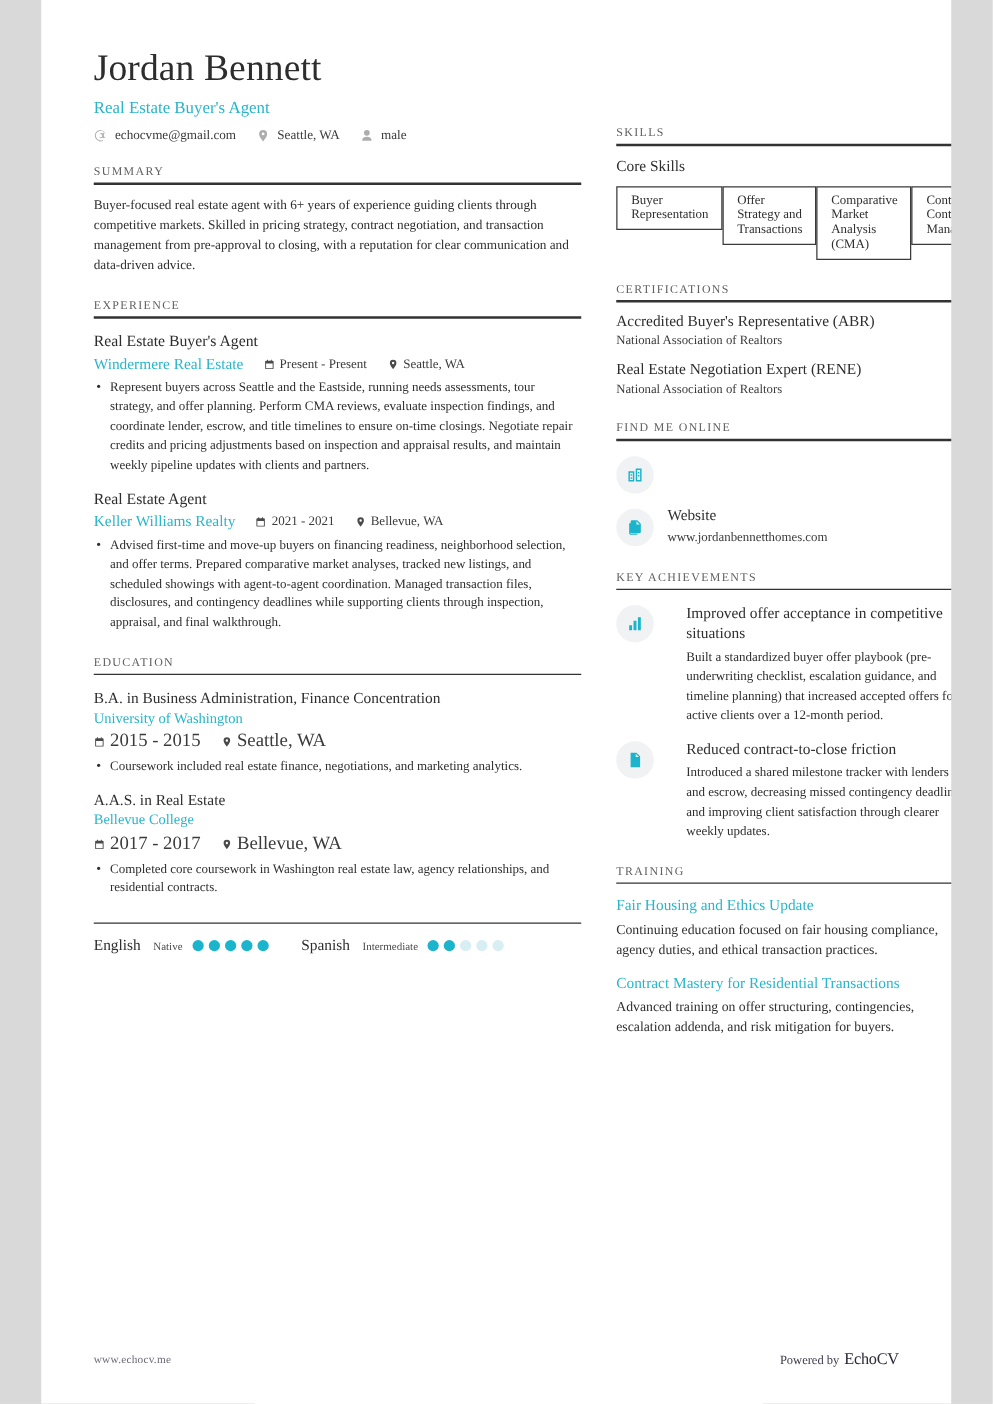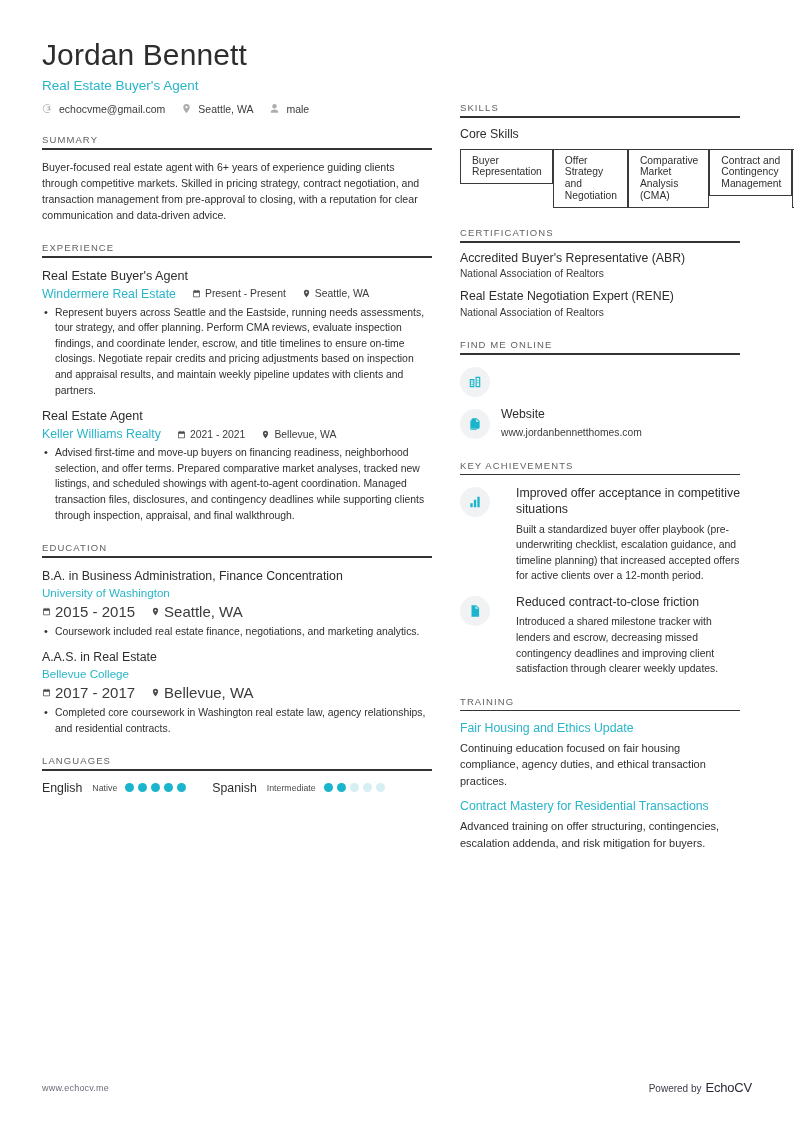--- a/index.html
+++ b/index.html
@@ -4,24 +4,25 @@
 <style>
   * { box-sizing: border-box; margin: 0; padding: 0; }
   html, body { background: #d9d9d9; }
   body {
     font-family: "Liberation Sans", sans-serif;
     display: flex;
     justify-content: center;
   }
   .page {
     position: relative;
-    width: 794px;
+    width: 728px;
     height: 1123px;
     background: #ffffff;
     overflow: hidden;
+    font-family: Liberation Serif, serif;
   }
   .content {
     position: absolute;
     left: 42px; top: 38px;
     width: 710px;
     display: flex;
     gap: 28px;
   }
   .col-left  { width: 390px; flex: 0 0 390px; }
   .col-right { width: 280px; flex: 0 0 280px; }
@@ -332,21 +333,20 @@
               <span>Bellevue, WA</span>
             </span>
           </div>
           <ul class="bullets">
             <li>Completed core coursework in Washington real estate law, agency relationships, and residential contracts.</li>
           </ul>
         </div>
       </div>
 
       <div class="sec">
-        <div class="sec-title">LANGUAGES</div>
         <div class="sec-rule"></div>
         <div class="lang-row">
           <span class="lang-name">English</span>
           <span class="lang-level">Native</span>
           <span class="dots">
             <span class="dot on"></span>
             <span class="dot on"></span>
             <span class="dot on"></span>
             <span class="dot on"></span>
             <span class="dot on"></span>
@@ -367,21 +367,21 @@
     </div>
 
     <div class="col-right">
 
       <div class="sec" style="margin-top:64px">
         <div class="sec-title">SKILLS</div>
         <div class="sec-rule"></div>
         <div class="skills-group">Core Skills</div>
         <div class="chip-wrap">
           <span class="chip">Buyer Representation</span>
-          <span class="chip">Offer Strategy and Negotiation</span>
+          <span class="chip">Offer Strategy and Transactions</span>
           <span class="chip">Comparative Market Analysis (CMA)</span>
           <span class="chip">Contract and Contingency Management</span>
           <span class="chip">Client Consultation and Communication</span>
           <span class="chip">Transaction Coordination</span>
         </div>
       </div>
 
       <div class="sec">
         <div class="sec-title">CERTIFICATIONS</div>
         <div class="sec-rule"></div>

